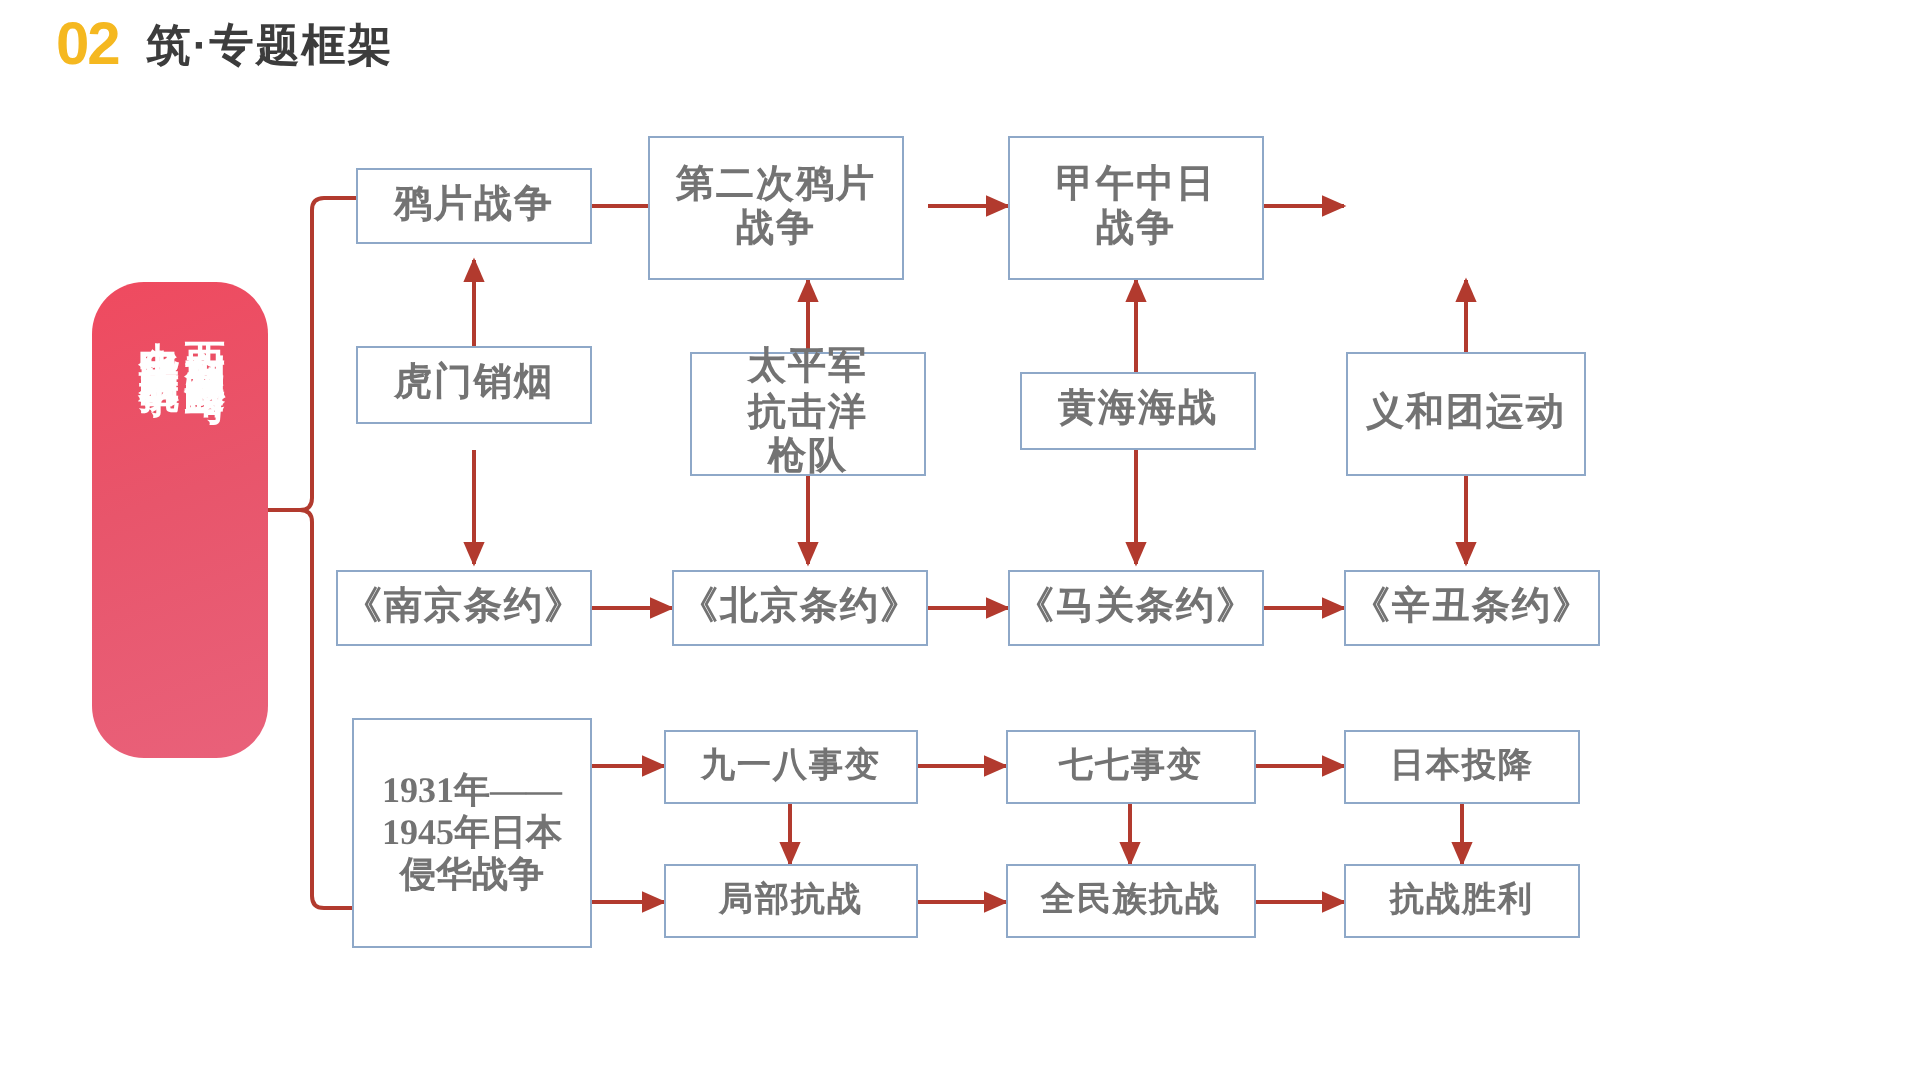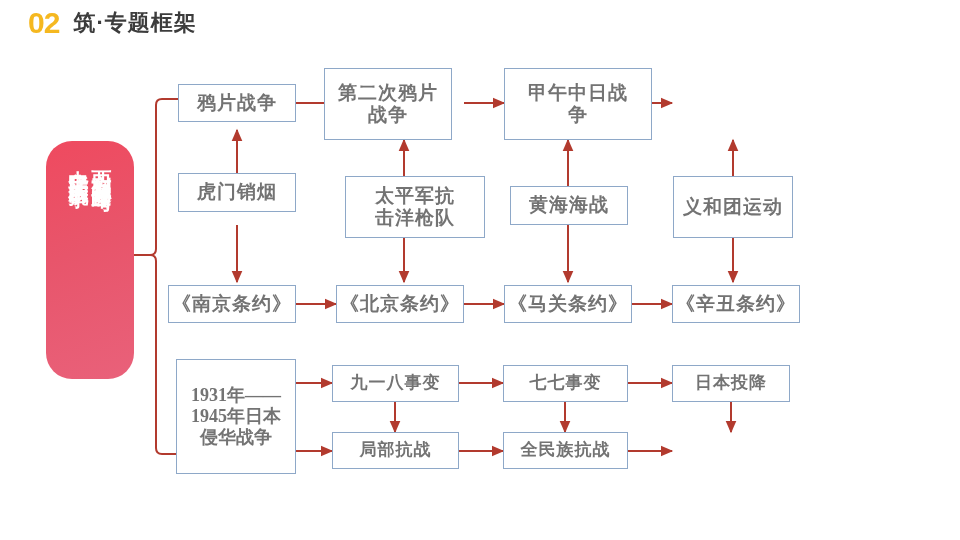--- a/index.html
+++ b/index.html
@@ -108,34 +108,35 @@
     </g>
   </svg>
 
   <div class="badge" style="left:46px;top:141px;width:88px;height:238px;">
     <span class="badge-col">西方列强的侵略与</span>
     <span class="badge-col">中华民族的抗争</span>
   </div>
 
   <div class="node n-1line" style="left:178px;top:84px;width:118px;height:38px;">鸦片战争</div>
   <div class="node n-2line" style="left:324px;top:68px;width:128px;height:72px;padding:0 10px;">第二次鸦片战争</div>
-  <div class="node n-2line" style="left:504px;top:68px;width:148px;height:72px;padding:0 22px;">甲午中日战争</div>
+  <div class="node n-2line" style="left:504px;top:68px;width:128px;height:72px;padding:0 22px;">甲午中日战争</div>
 
   <div class="node n-1line" style="left:178px;top:173px;width:118px;height:39px;">虎门销烟</div>
-  <div class="node n-2line" style="left:345px;top:176px;width:140px;height:62px;padding:0 24px;">太平军抗击洋枪队</div>
+  <div class="node n-2line" style="left:345px;top:176px;width:118px;height:62px;padding:0 24px;">太平军抗击洋枪队</div>
   <div class="node n-1line" style="left:510px;top:186px;width:118px;height:39px;">黄海海战</div>
   <div class="node n-2line" style="left:673px;top:176px;width:120px;height:62px;padding:12px 8px;">义和团运动</div>
 
   <div class="node n-1line" style="left:168px;top:285px;width:128px;height:38px;">《南京条约》</div>
   <div class="node n-1line" style="left:336px;top:285px;width:128px;height:38px;">《北京条约》</div>
   <div class="node n-1line" style="left:504px;top:285px;width:128px;height:38px;">《马关条约》</div>
   <div class="node n-1line" style="left:672px;top:285px;width:128px;height:38px;">《辛丑条约》</div>
 
   <div class="node n-big" style="left:176px;top:359px;width:120px;height:115px;padding:0 6px;">1931年——1945年日本侵华战争</div>
 
   <div class="node n-sm" style="left:332px;top:365px;width:127px;height:37px;">九一八事变</div>
   <div class="node n-sm" style="left:503px;top:365px;width:125px;height:37px;">七七事变</div>
   <div class="node n-sm" style="left:672px;top:365px;width:118px;height:37px;">日本投降</div>
 
   <div class="node n-sm" style="left:332px;top:432px;width:127px;height:37px;">局部抗战</div>
   <div class="node n-sm" style="left:503px;top:432px;width:125px;height:37px;">全民族抗战</div>
+  <div class="node n-sm" style="left:672px;top:432px;width:118px;height:37px;">抗战胜利</div>
 
 </div>
 
 </body></html>

